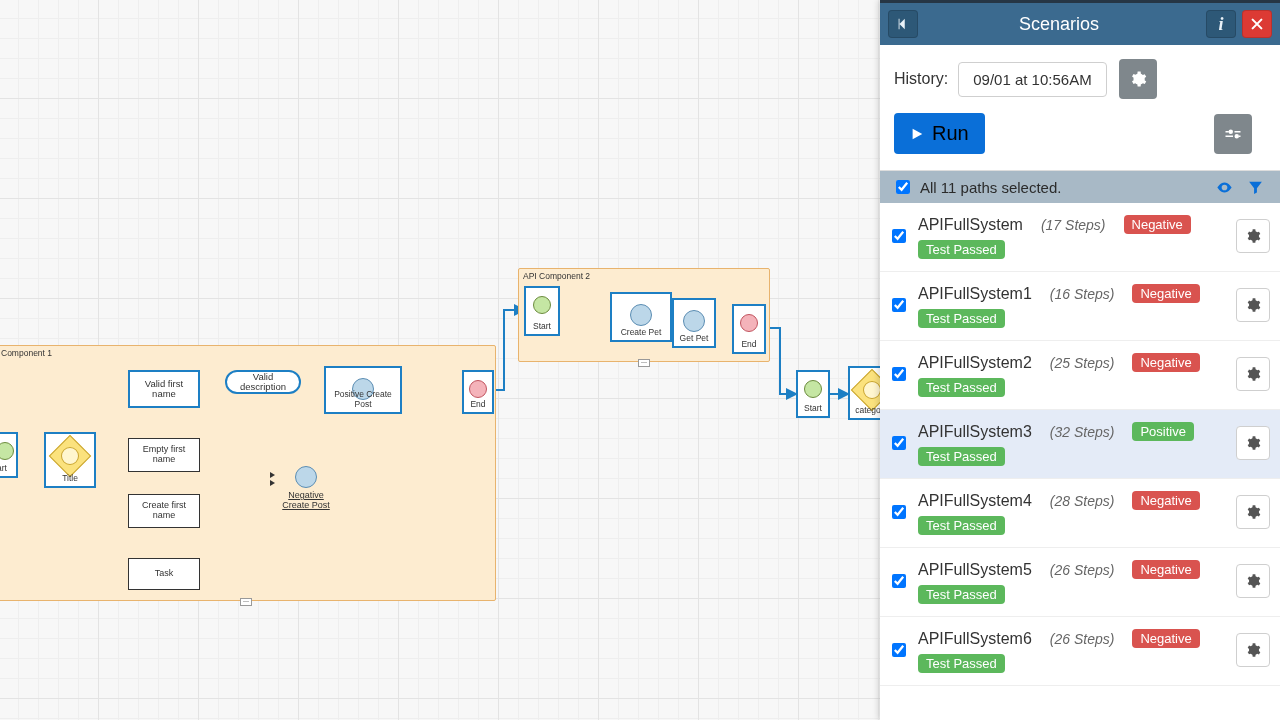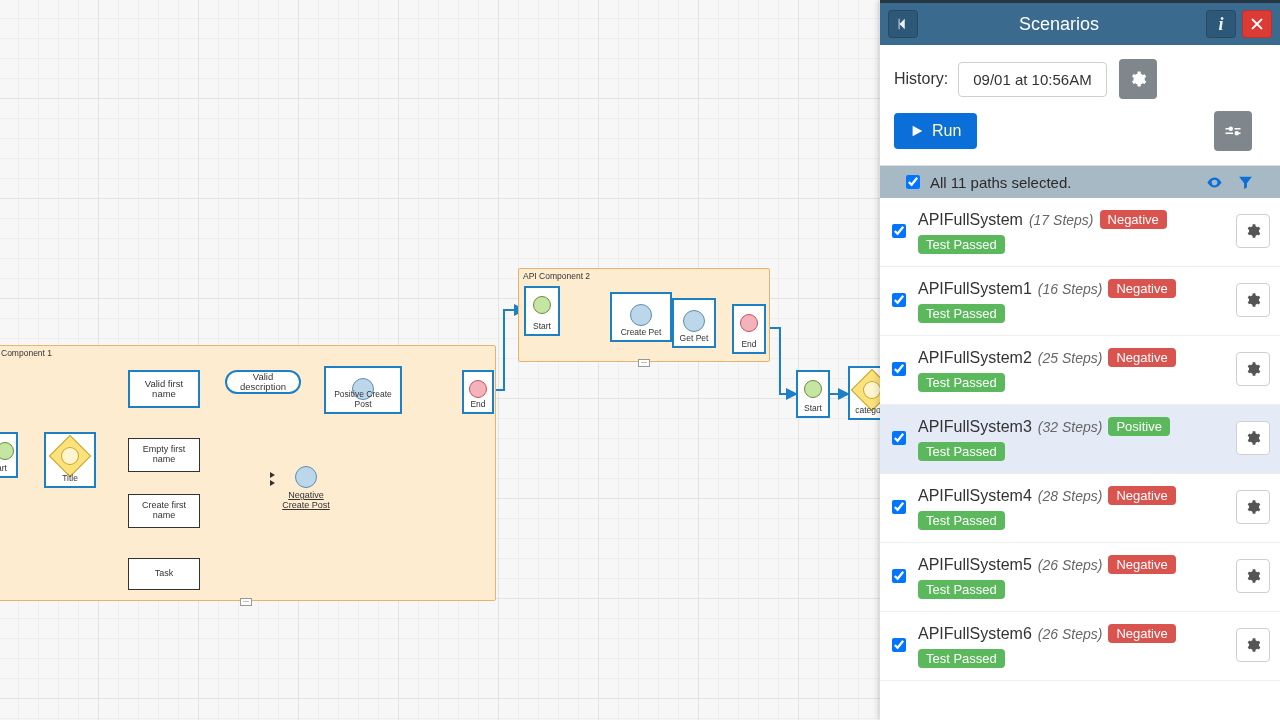--- a/index.html
+++ b/index.html
@@ -124,44 +124,44 @@
     padding:8px 14px;font-size:15px;color:#333;
   }
   .sqbtn{
     width:38px;height:40px;border-radius:4px;background:#7f878c;
     display:inline-flex;align-items:center;justify-content:center;margin-left:12px;
     cursor:pointer;
   }
   .sqbtn svg{width:18px;height:18px;fill:#fff;}
   .sqbtn.side{position:absolute;right:14px;}
   .runbtn{
-    background:#0a6fd8;color:#fef9c3;border:none;border-radius:4px;
-    padding:9px 16px;font-size:16px;display:inline-flex;align-items:center;gap:8px;
+    background:#0a6fd8;color:#000000;border:none;border-radius:4px;
+    padding:9px 16px;font-size:20px;display:inline-flex;align-items:center;gap:8px;
     cursor:pointer;
   }
   .runbtn svg{width:14px;height:14px;fill:#fff;}
 
   .select-bar{
     background:#a8b9c6; height:32px; display:flex; align-items:center;
-    padding:0 26px; font-size:15px; color:#2b2b2b;
+    padding:0 16px; font-size:15px; color:#2b2b2b;
   }
   .select-bar input{margin-right:10px; width:14px;height:14px;}
   .select-bar .sp{flex:1;}
   .mini-icon{ color:#0a6fd8; margin-left:14px; cursor:pointer;}
   .mini-icon svg{width:17px;height:17px;fill:#0a6fd8;display:block;}
 
   .list{flex:1; overflow-y:auto;}
   .item{
     display:flex; align-items:flex-start; padding:12px 10px 12px 10px;
     border-bottom:1px solid #eee;
   }
   .item.hl{ background:#e4ebf7; }
   .item input{margin:14px 12px 0 2px;width:14px;height:14px;}
   .item .body{flex:1;}
-  .item .line1{font-size:16px;color:#333;display:flex;flex-wrap:wrap;align-items:center;gap:6px;}
+  .item .line1{font-size:16px;color:#333;display:flex;flex-wrap:wrap;align-items:center;gap:18px;}
   .item .nm{}
   .item .steps{font-style:italic;color:#666;font-size:14px;}
   .badge{
     font-size:13px; color:#fff; padding:2px 8px; border-radius:4px; font-weight:500;
   }
   .badge.neg{background:#d9534f;}
   .badge.pos{background:#5cb85c;}
   .badge.pass{background:#5cb85c; margin-top:6px;display:inline-block;}
   .gearbtn{
     width:34px;height:34px;border:1px solid #cfcfcf;border-radius:4px;background:#fff;

